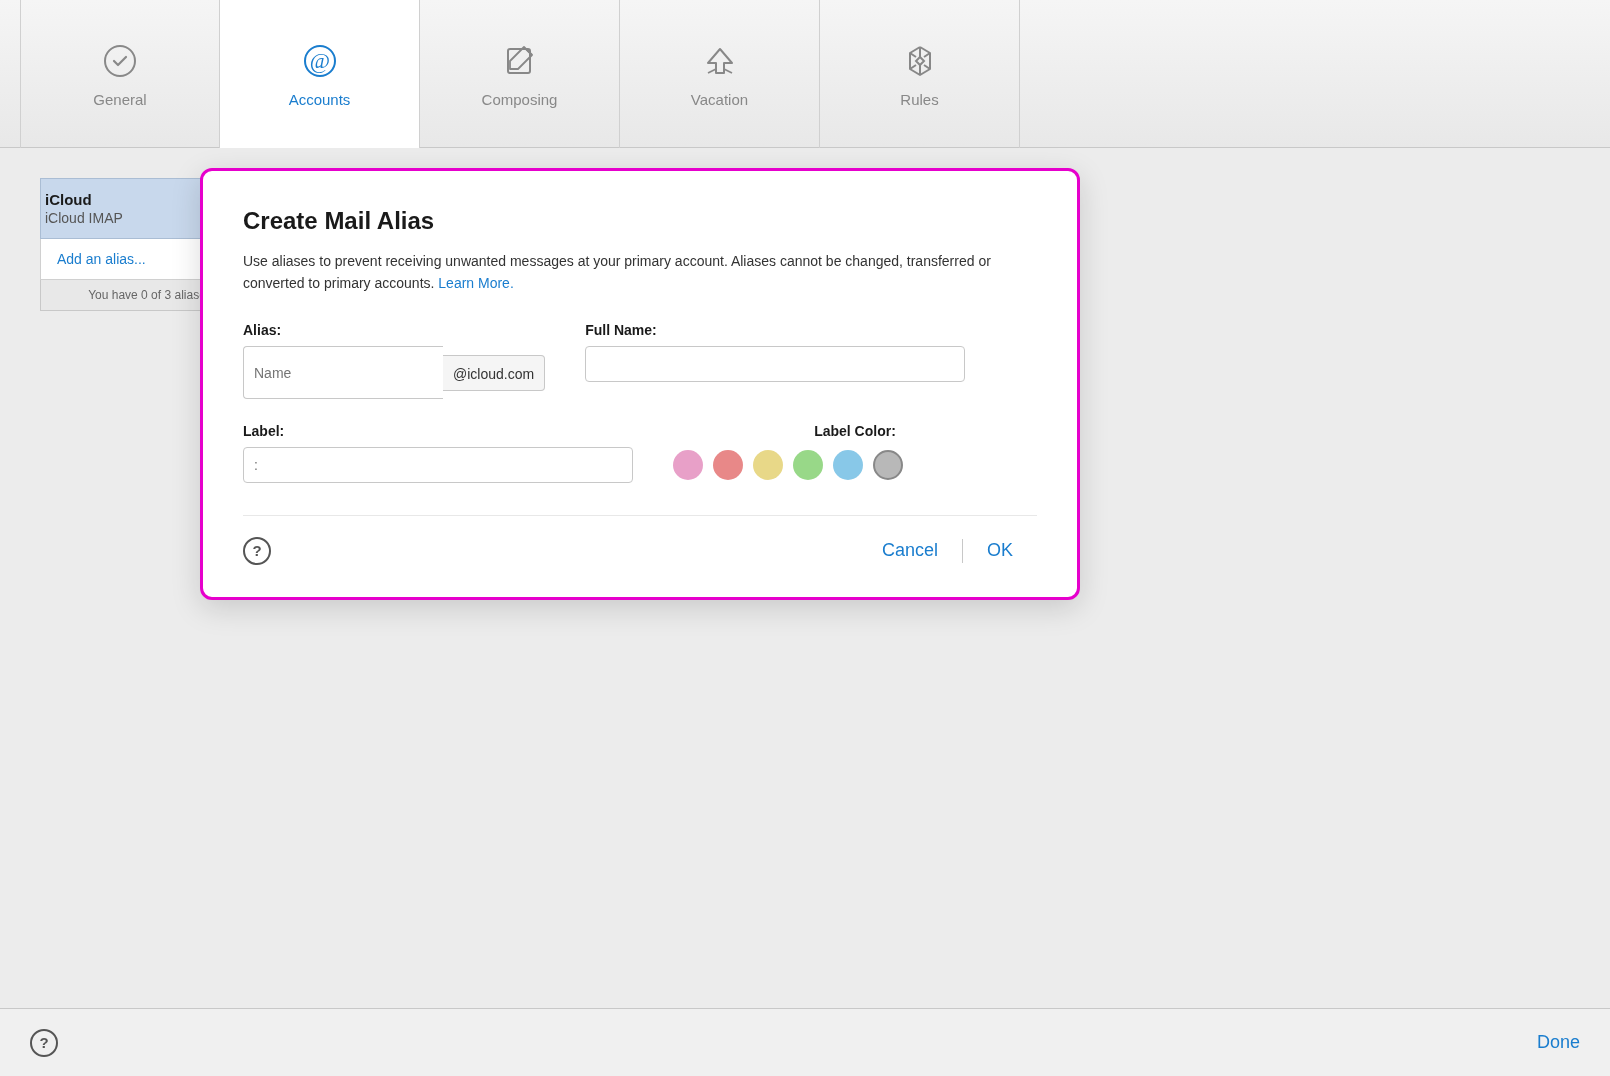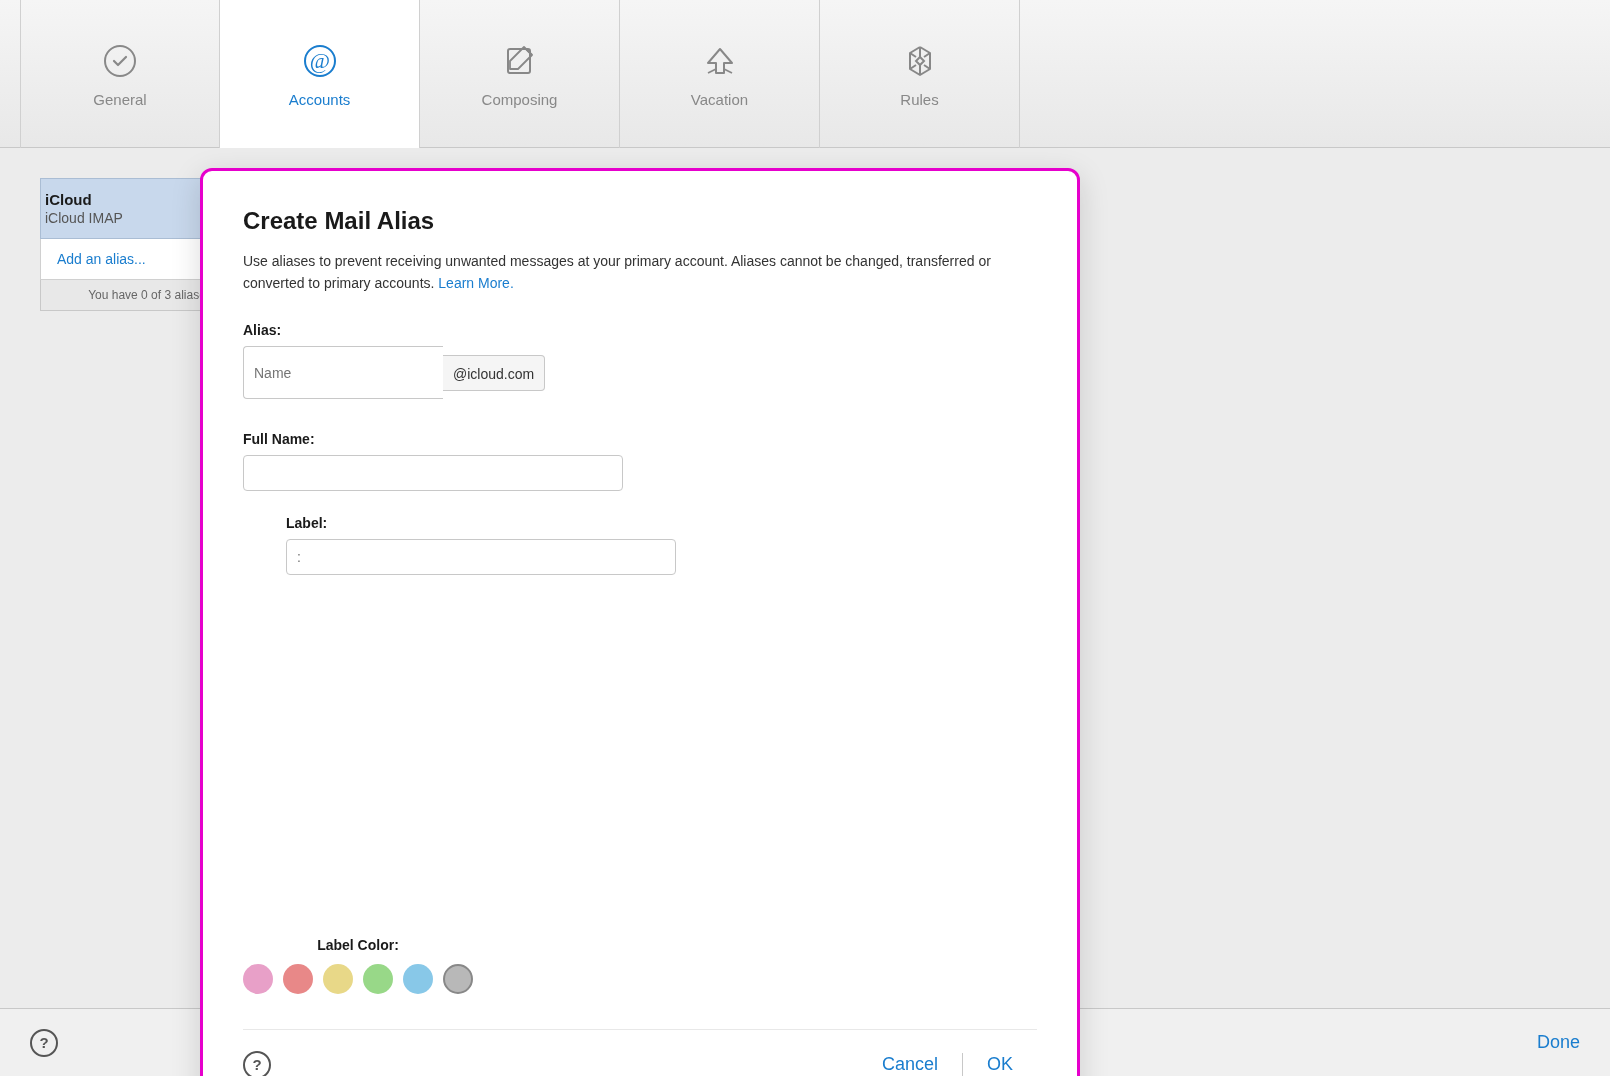--- a/index.html
+++ b/index.html
@@ -163,43 +163,41 @@
       max-width: 820px;
     }
 
     .dialog-description a {
       color: #1a7dce;
       text-decoration: none;
     }
 
     .form-row {
       display: flex;
-      gap: 32px;
+      gap: 40px;
       margin-bottom: 24px;
       align-items: flex-start;
-      flex-direction: column;
     }
 
     .form-group {
       display: flex;
       flex-direction: column;
       gap: 8px;
     }
 
     .form-group.alias-group {
       flex: 0 0 auto;
     }
 
     .form-group.fullname-group {
       flex: 1;
     }
 
     .form-group.label-group {
       flex: 0 0 390px;
-      margin-left: 43px;
     }
 
     .form-group.labelcolor-group {
       flex: 1;
       text-align: center;
     }
 
     .form-label {
       font-size: 14px;
       font-weight: 600;

